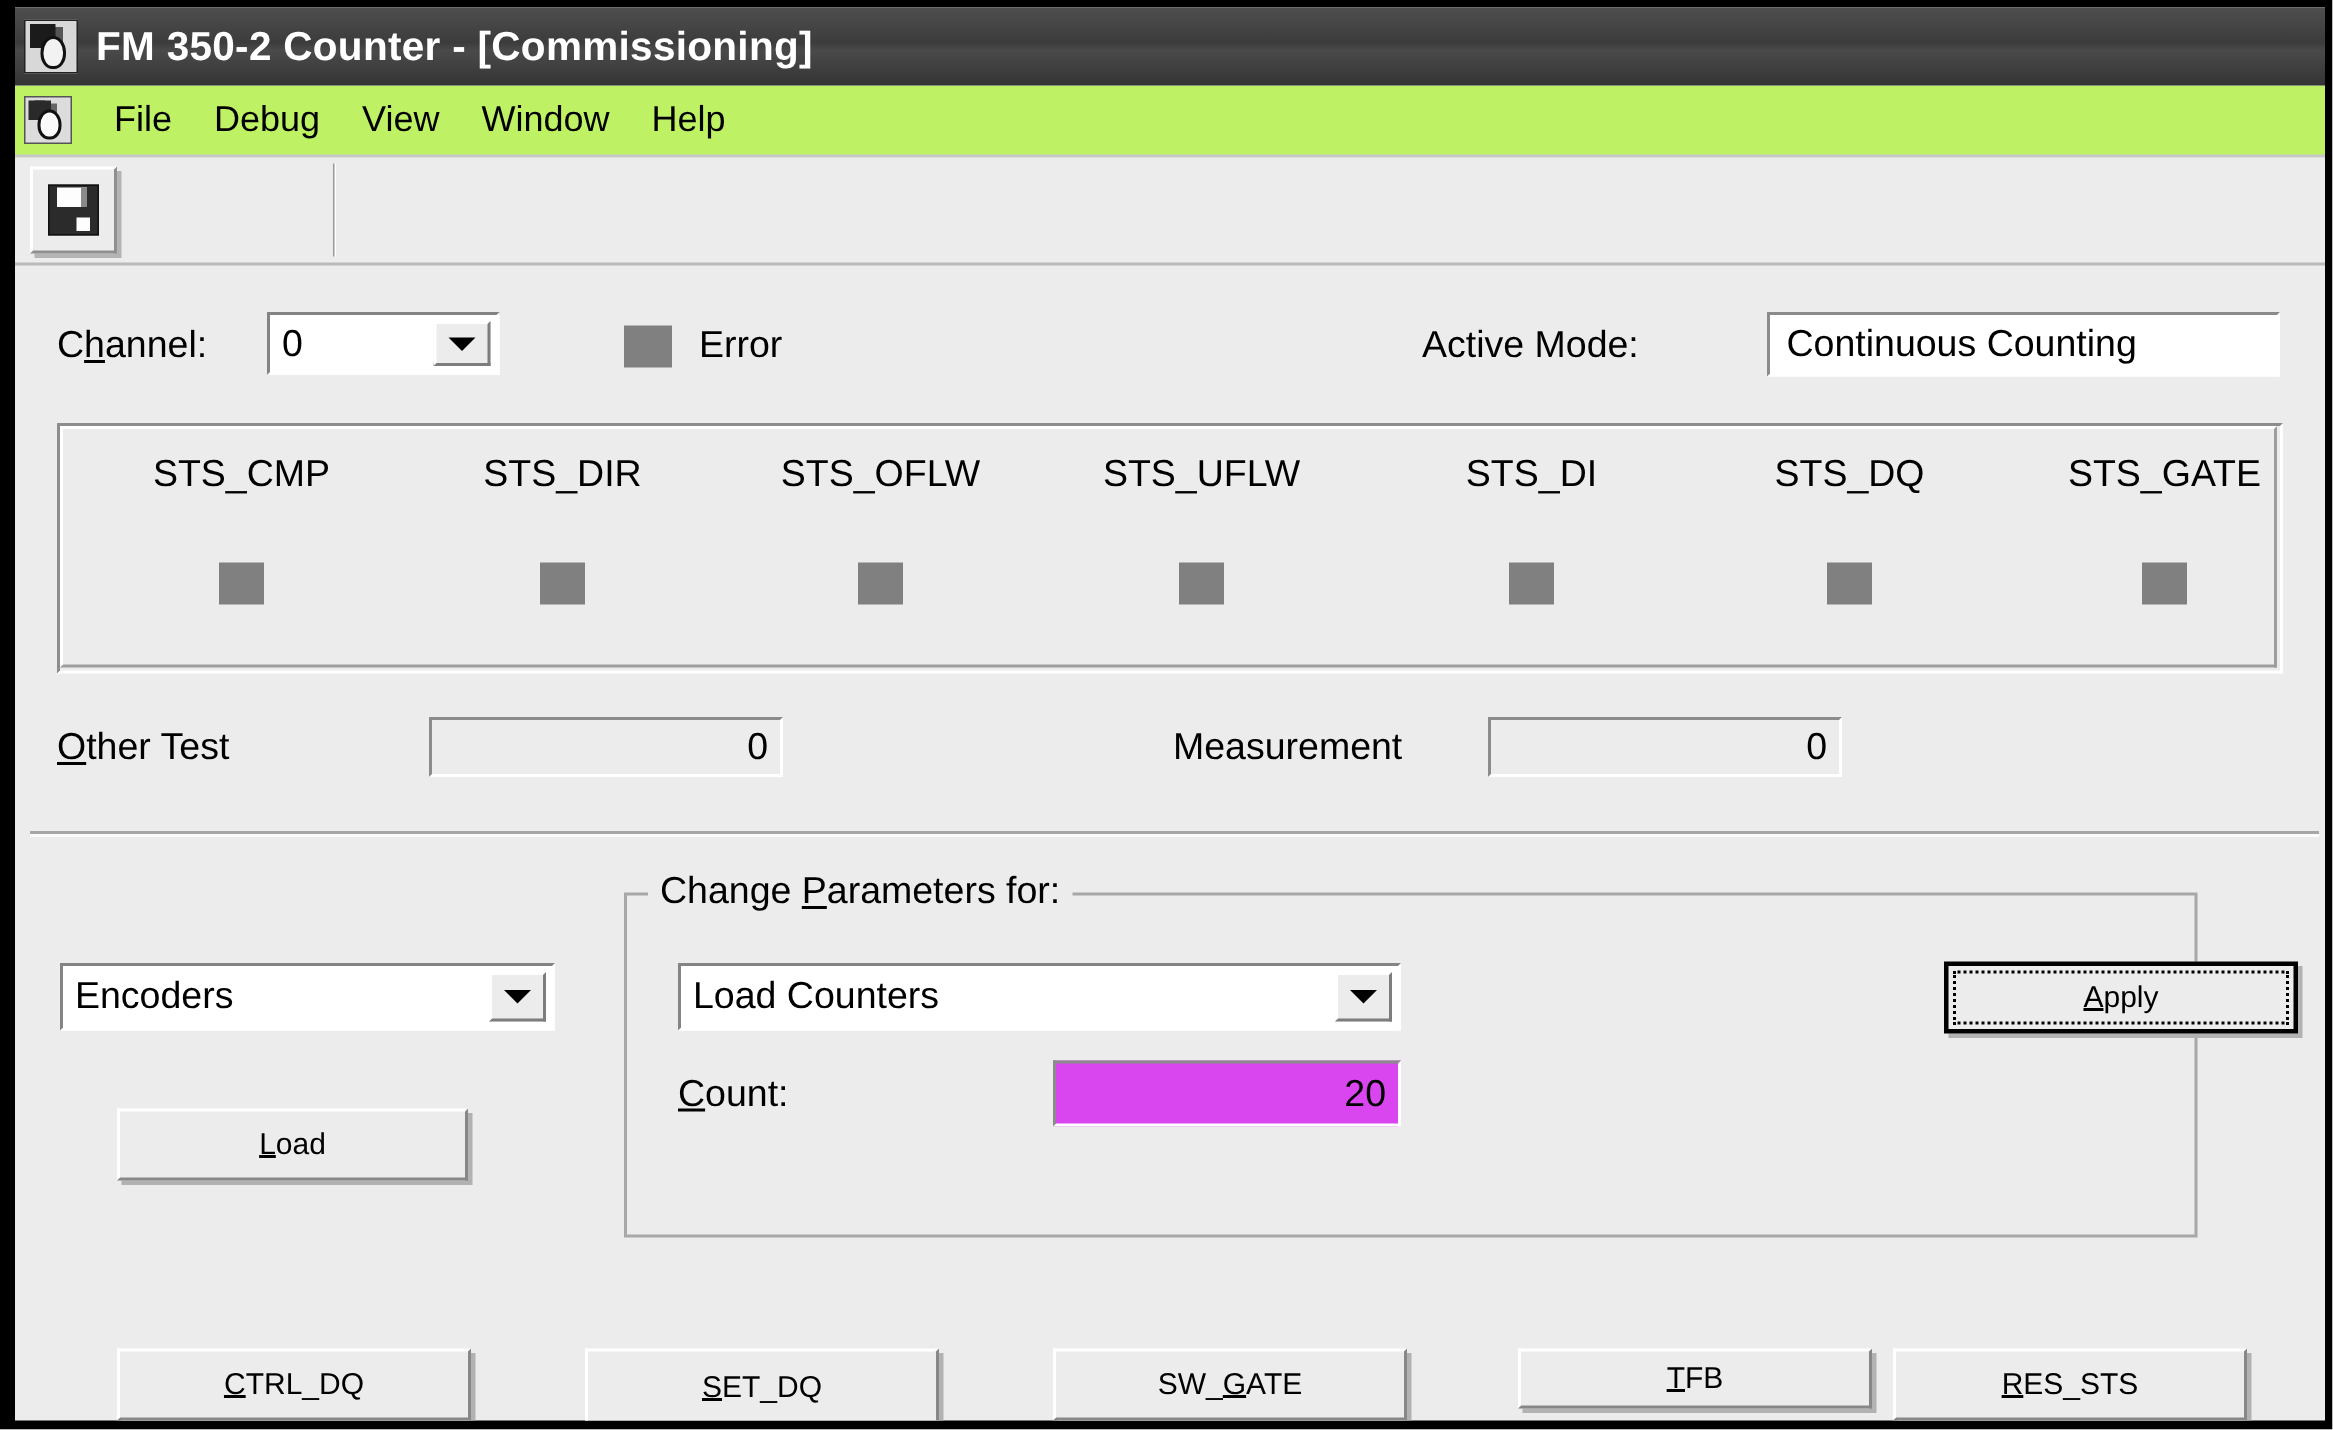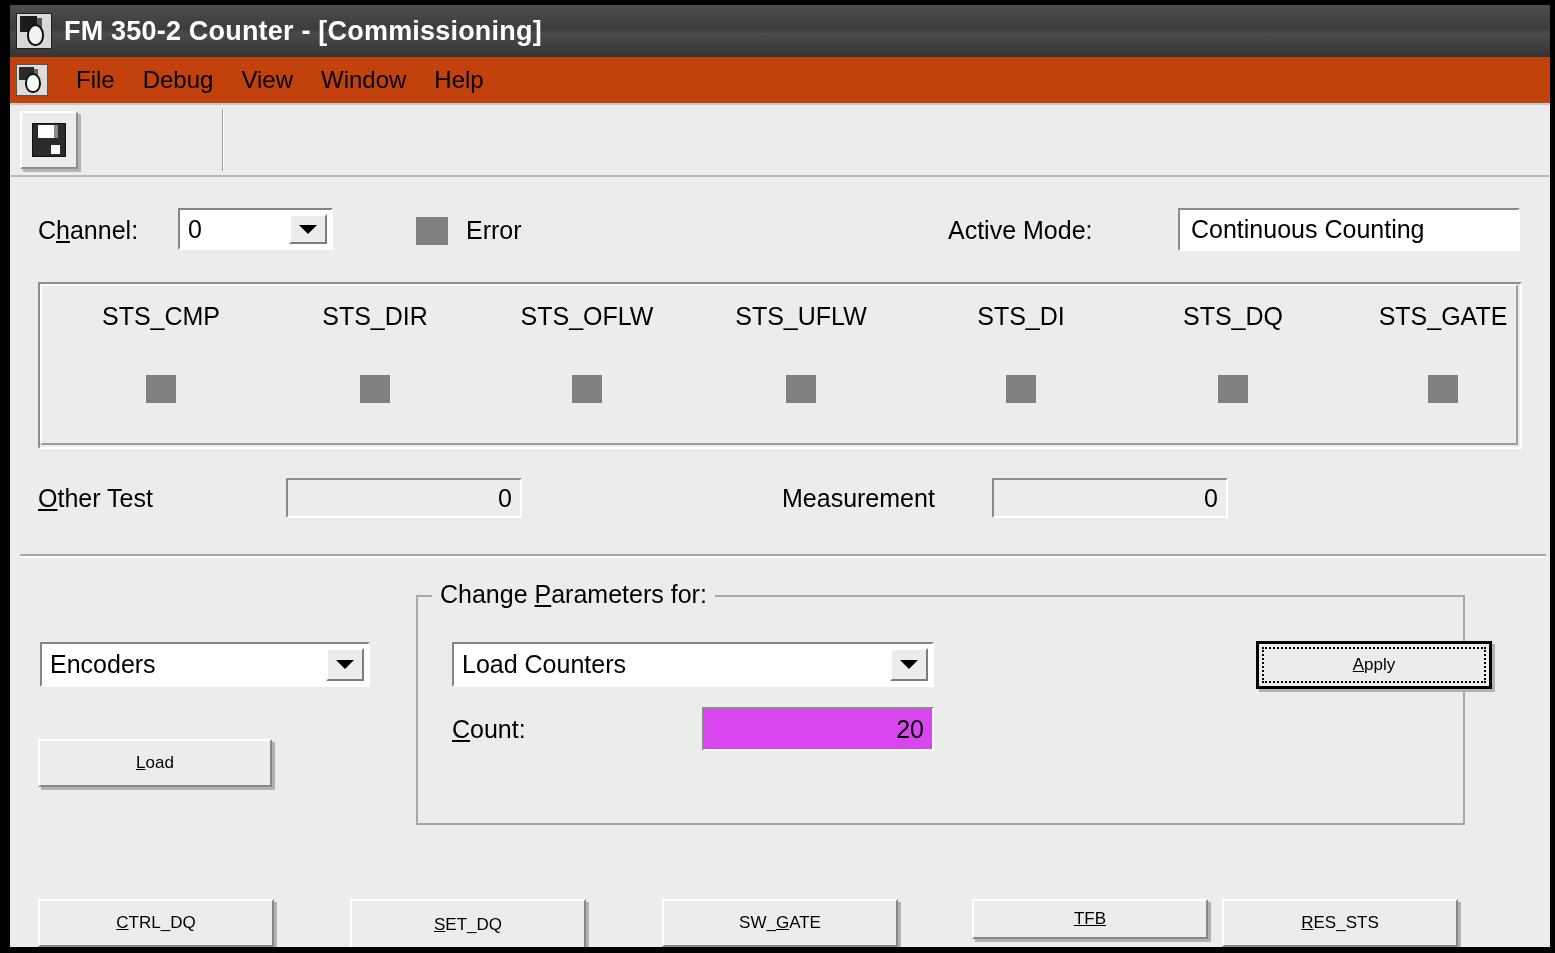--- a/index.html
+++ b/index.html
@@ -64,21 +64,21 @@
     color: #ffffff;
     font-size: 27px;
     font-weight: bold;
     letter-spacing: 0.2px;
     white-space: nowrap;
   }
 
   
   .menubar {
     height: 48px;
-    background: #c2410c;
+    background: #bef264;
     display: flex;
     align-items: center;
     padding-left: 6px;
     border-bottom: 2px solid #c8c8c8;
     box-sizing: border-box;
   }
   .mdi-icon {
     width: 30px;
     height: 30px;
     flex: 0 0 30px;
@@ -249,24 +249,25 @@
     box-sizing: border-box;
     background: #ececec;
     border-top: 2px solid #ffffff;
     border-left: 2px solid #ffffff;
     border-right: 2px solid #878787;
     border-bottom: 2px solid #878787;
     box-shadow: 3px 3px 0 #b2b2b2;
     display: flex;
     align-items: center;
     justify-content: center;
-    font-size: 17px;
+    font-size: 20px;
     color: #000;
     cursor: default;
     white-space: nowrap;
+    margin-left: 40px;
   }
   .btn.default {
     border: 3px solid #000000;
     box-shadow: 3px 3px 0 #b2b2b2;
   }
   .btn.default .focus-ring {
     position: absolute;
     left: 3px; right: 3px; top: 3px; bottom: 3px;
     border: 2px dotted #000;
     display: flex;
@@ -465,20 +466,20 @@
 
   <div class="btn" style="left:28px; top:894px; width:236px; height:48px;">
     <span><u>C</u><span>TRL_DQ</span></span>
   </div>
   <div class="btn" style="left:340px; top:894px; width:236px; height:52px;">
     <span><u>S</u><span>ET_DQ</span></span>
   </div>
   <div class="btn" style="left:652px; top:894px; width:236px; height:48px;">
     <span><span>SW_</span><u>G</u><span>ATE</span></span>
   </div>
-  <div class="btn" style="left:962px; top:894px; width:236px; height:40px;text-decoration:underline;">
+  <div class="btn" style="left:962px; top:894px; width:236px; height:40px;">
     <span><u>T</u><span>FB</span></span>
   </div>
   <div class="btn" style="left:1212px; top:894px; width:236px; height:48px;">
     <span><u>R</u><span>ES_STS</span></span>
   </div>
 
 </div>
 
 </body></html>

